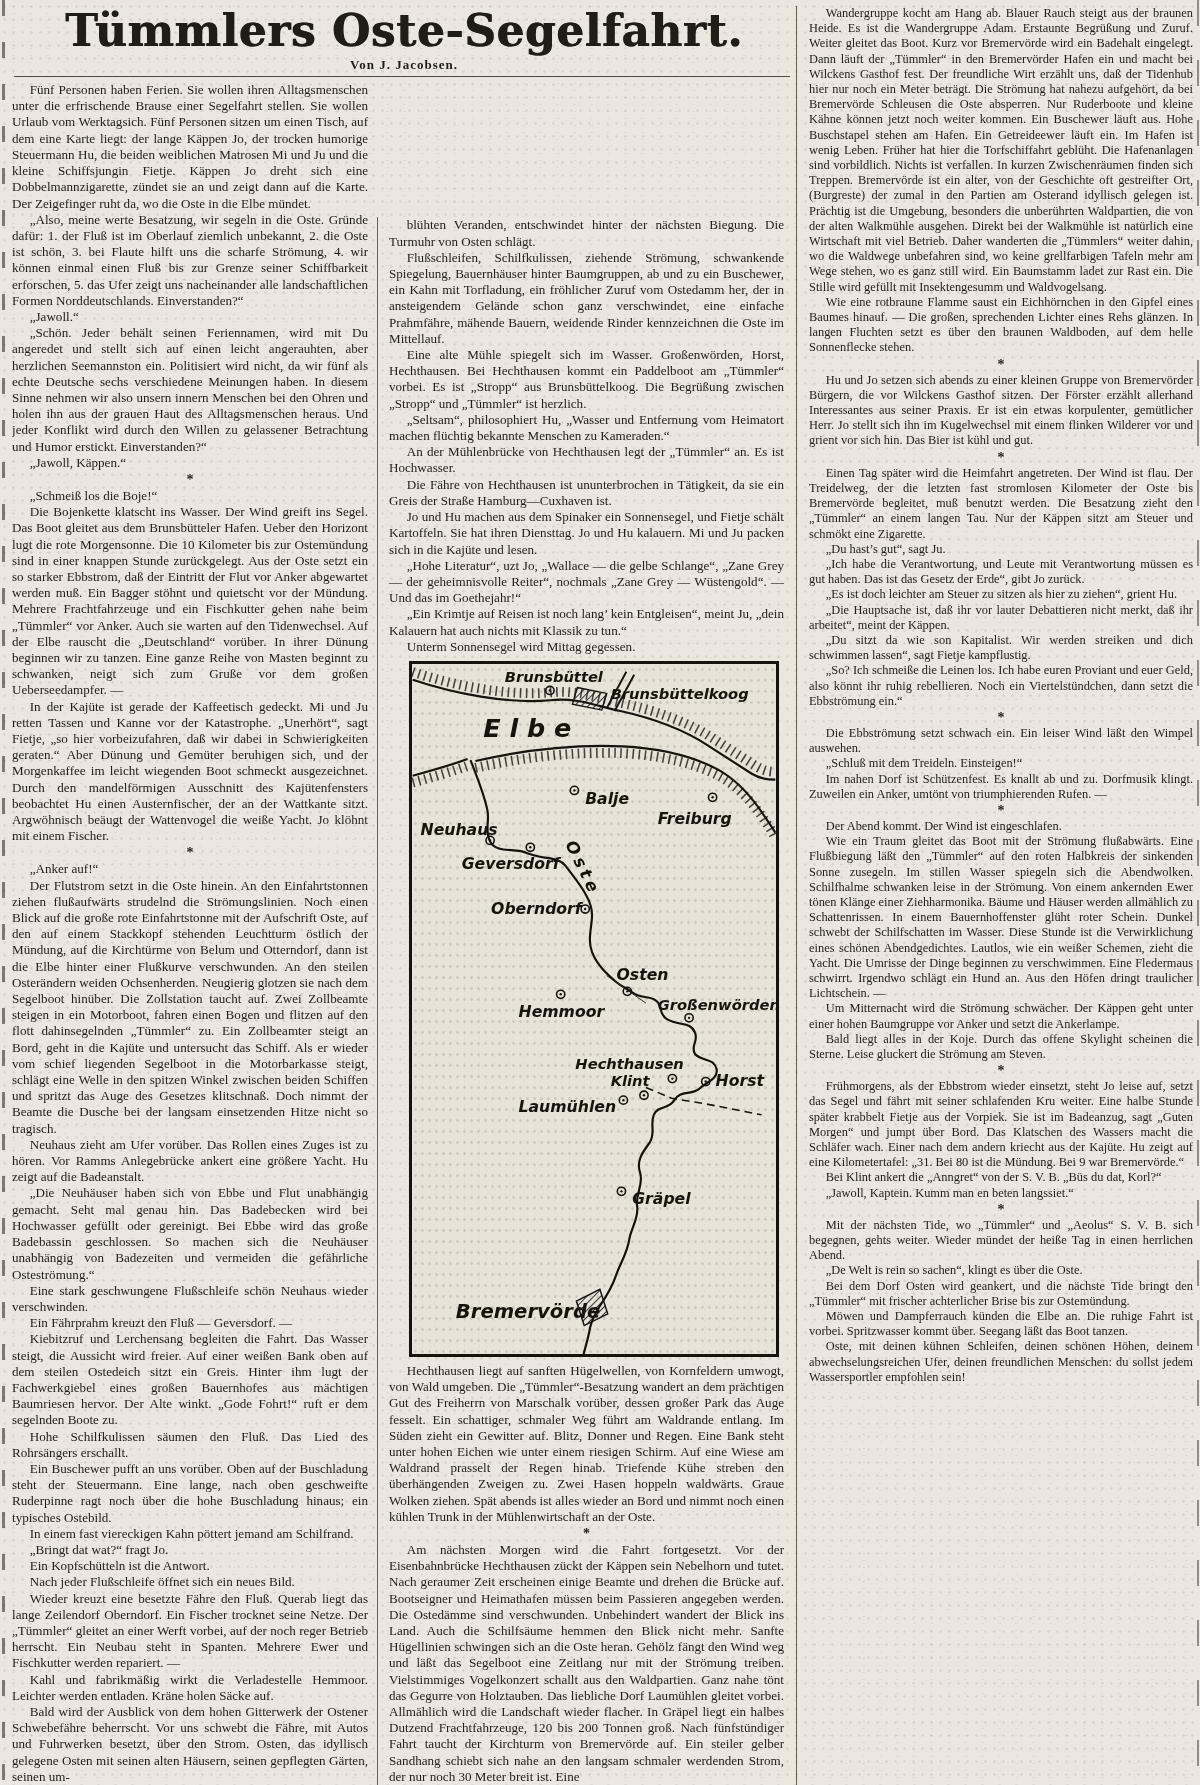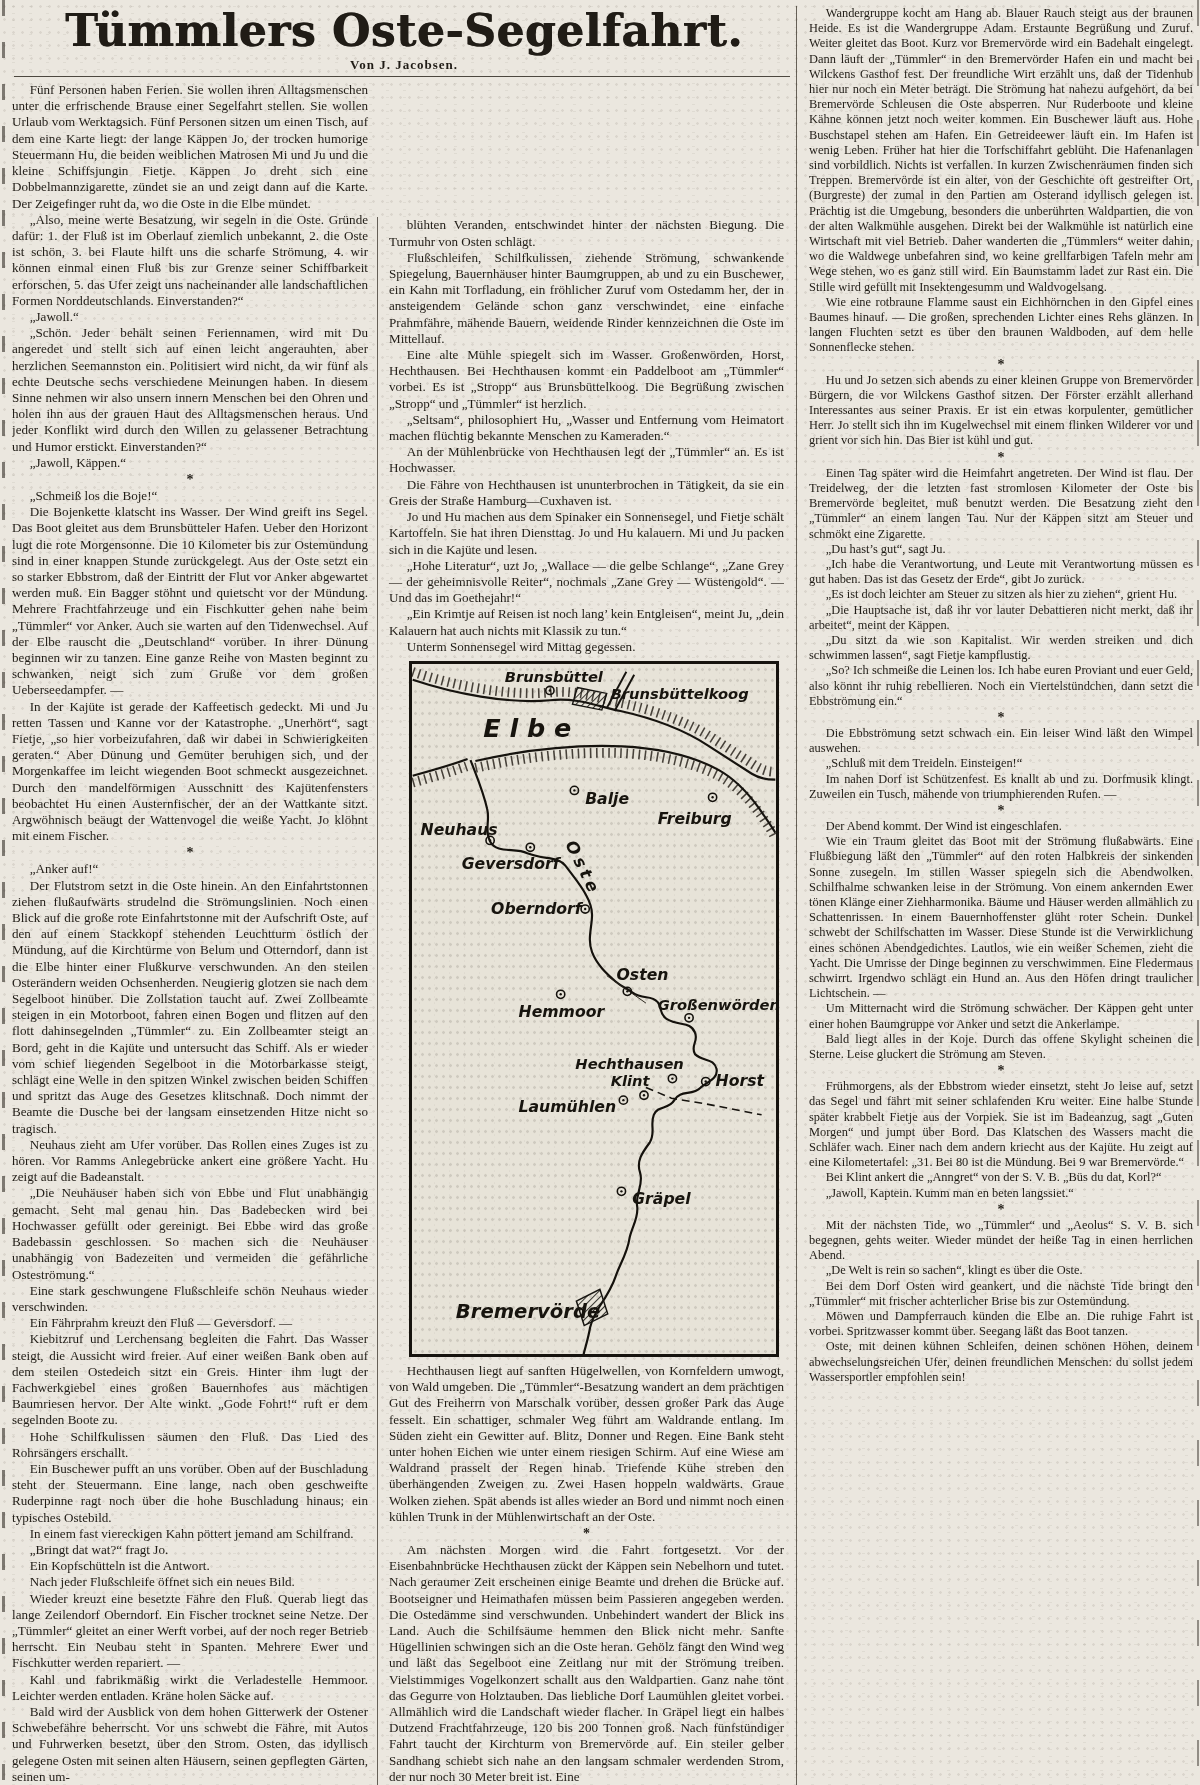--- a/index.html
+++ b/index.html
@@ -200,21 +200,21 @@
       <p class="para">Einen Tag später wird die Heimfahrt angetreten. Der Wind ist flau. Der Treidelweg, der die letzten fast stromlosen Kilometer der Oste bis Bremervörde begleitet, muß benutzt werden. Die Besatzung zieht den „Tümmler“ an einem langen Tau. Nur der Käppen sitzt am Steuer und schmökt eine Zigarette.</p>
       <p class="para">„Du hast’s gut“, sagt Ju.</p>
       <p class="para">„Ich habe die Verantwortung, und Leute mit Verantwortung müssen es gut haben. Das ist das Gesetz der Erde“, gibt Jo zurück.</p>
       <p class="para">„Es ist doch leichter am Steuer zu sitzen als hier zu ziehen“, grient Hu.</p>
       <p class="para">„Die Hauptsache ist, daß ihr vor lauter Debattieren nicht merkt, daß ihr arbeitet“, meint der Käppen.</p>
       <p class="para">„Du sitzt da wie son Kapitalist. Wir werden streiken und dich schwimmen lassen“, sagt Fietje kampflustig.</p>
       <p class="para">„So? Ich schmeiße die Leinen los. Ich habe euren Proviant und euer Geld, also könnt ihr ruhig rebellieren. Noch ein Viertelstündchen, dann setzt die Ebbströmung ein.“</p>
       <p class="sep">*</p>
       <p class="para">Die Ebbströmung setzt schwach ein. Ein leiser Wind läßt den Wimpel auswehen.</p>
       <p class="para">„Schluß mit dem Treideln. Einsteigen!“</p>
-      <p class="para">Im nahen Dorf ist Schützenfest. Es knallt ab und zu. Dorfmusik klingt. Zuweilen ein Tusch, mähende von triumphierenden Rufen. —</p>
+      <p class="para">Im nahen Dorf ist Schützenfest. Es knallt ab und zu. Dorfmusik klingt. Zuweilen ein Anker, umtönt von triumphierenden Rufen. —</p>
       <p class="sep">*</p>
       <p class="para">Der Abend kommt. Der Wind ist eingeschlafen.</p>
       <p class="para">Wie ein Traum gleitet das Boot mit der Strömung flußabwärts. Eine Flußbiegung läßt den „Tümmler“ auf den roten Halbkreis der sinkenden Sonne zusegeln. Im stillen Wasser spiegeln sich die Abendwolken. Schilfhalme schwanken leise in der Strömung. Von einem ankernden Ewer tönen Klänge einer Ziehharmonika. Bäume und Häuser werden allmählich zu Schattenrissen. In einem Bauernhoffenster glüht roter Schein. Dunkel schwebt der Schilfschatten im Wasser. Diese Stunde ist die Verwirklichung eines schönen Abendgedichtes. Lautlos, wie ein weißer Schemen, zieht die Yacht. Die Umrisse der Dinge beginnen zu verschwimmen. Eine Fledermaus schwirrt. Irgendwo schlägt ein Hund an. Aus den Höfen dringt traulicher Lichtschein. —</p>
       <p class="para">Um Mitternacht wird die Strömung schwächer. Der Käppen geht unter einer hohen Baumgruppe vor Anker und setzt die Ankerlampe.</p>
       <p class="para">Bald liegt alles in der Koje. Durch das offene Skylight scheinen die Sterne. Leise gluckert die Strömung am Steven.</p>
       <p class="sep">*</p>
       <p class="para">Frühmorgens, als der Ebbstrom wieder einsetzt, steht Jo leise auf, setzt das Segel und fährt mit seiner schlafenden Kru weiter. Eine halbe Stunde später krabbelt Fietje aus der Vorpiek. Sie ist im Badeanzug, sagt „Guten Morgen“ und jumpt über Bord. Das Klatschen des Wassers macht die Schläfer wach. Einer nach dem andern kriecht aus der Kajüte. Hu zeigt auf eine Kilometertafel: „31. Bei 80 ist die Mündung. Bei 9 war Bremervörde.“</p>
       <p class="para">Bei Klint ankert die „Anngret“ von der S. V. B. „Büs du dat, Korl?“</p>
       <p class="para">„Jawoll, Kaptein. Kumm man en beten langssiet.“</p>
       <p class="sep">*</p>

